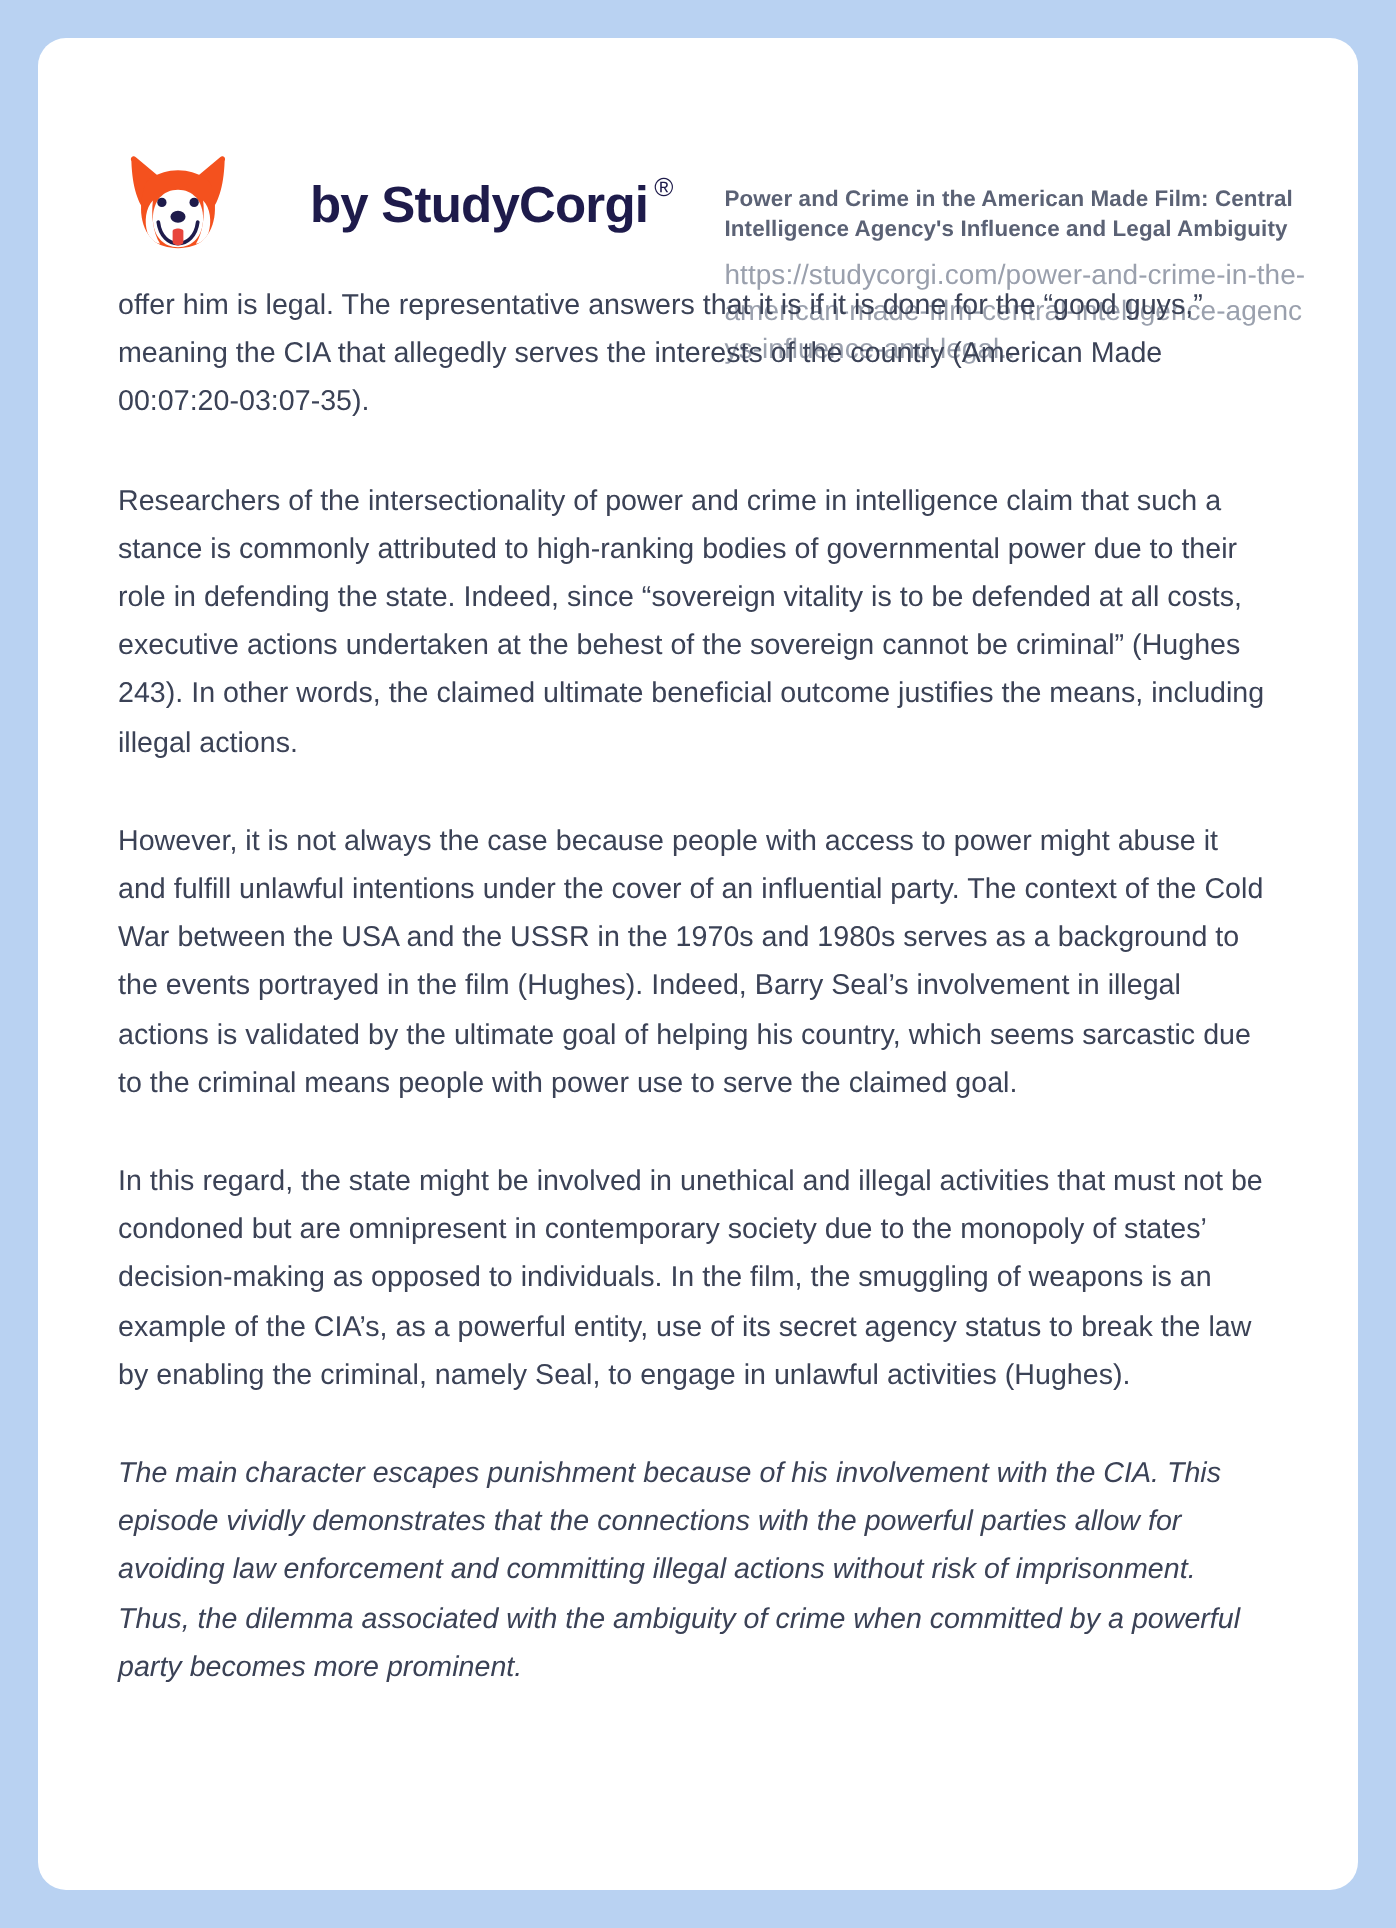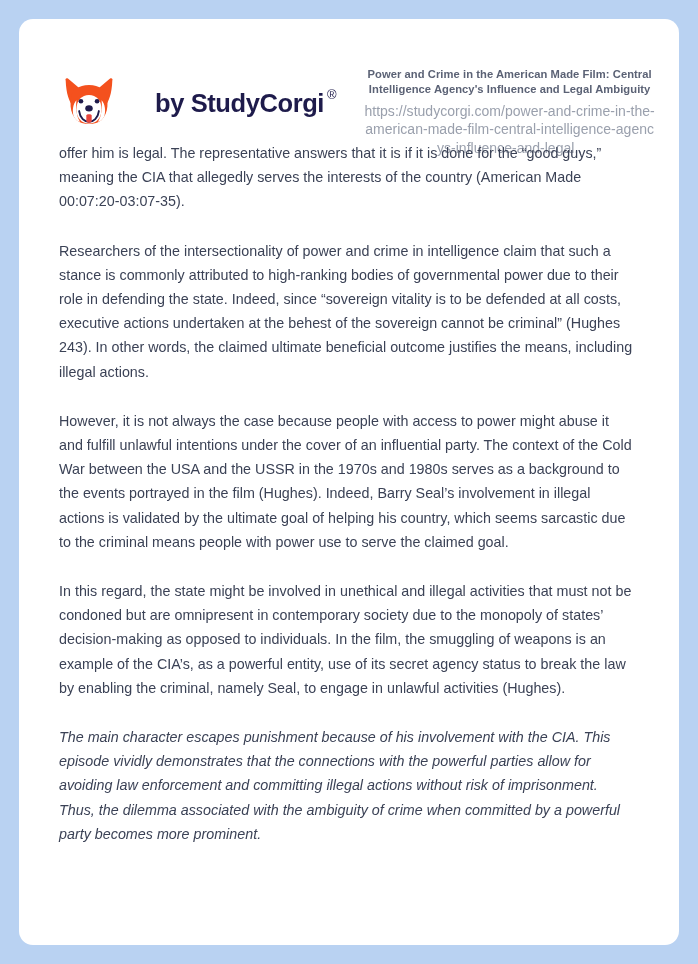--- a/index.html
+++ b/index.html
@@ -73,24 +73,24 @@
     font-weight: normal;
     line-height: 1;
     display: inline-block;
     margin-left: 3px;
     position: relative;
     top: -3px;
   }
 
   .header-meta {
     flex: 1 1 auto;
-    text-align: center;
     padding-left: 26px;
     padding-top: 4px;
     padding-right: 2px;
+    margin-top: 26px;
   }
 
   .doc-title {
     font-size: 11.2px;
     font-weight: bold;
     color: #5b6275;
     line-height: 1.32;
     margin: 0 0 5px 0;
     letter-spacing: 0.06px;
   }

